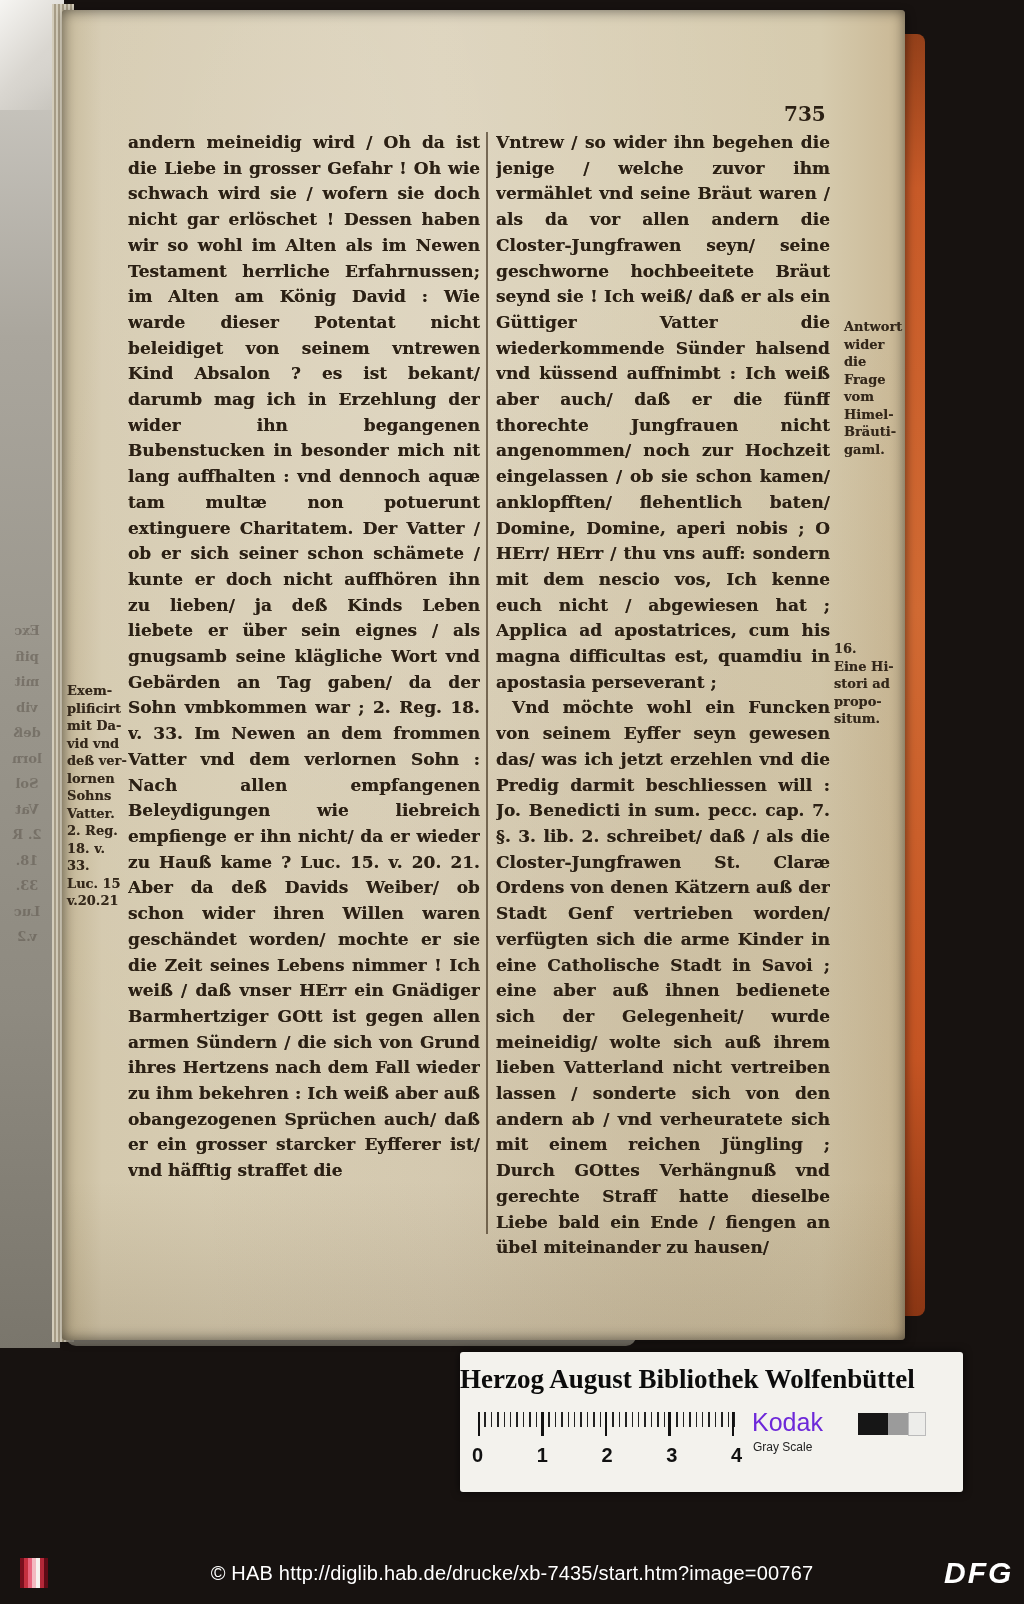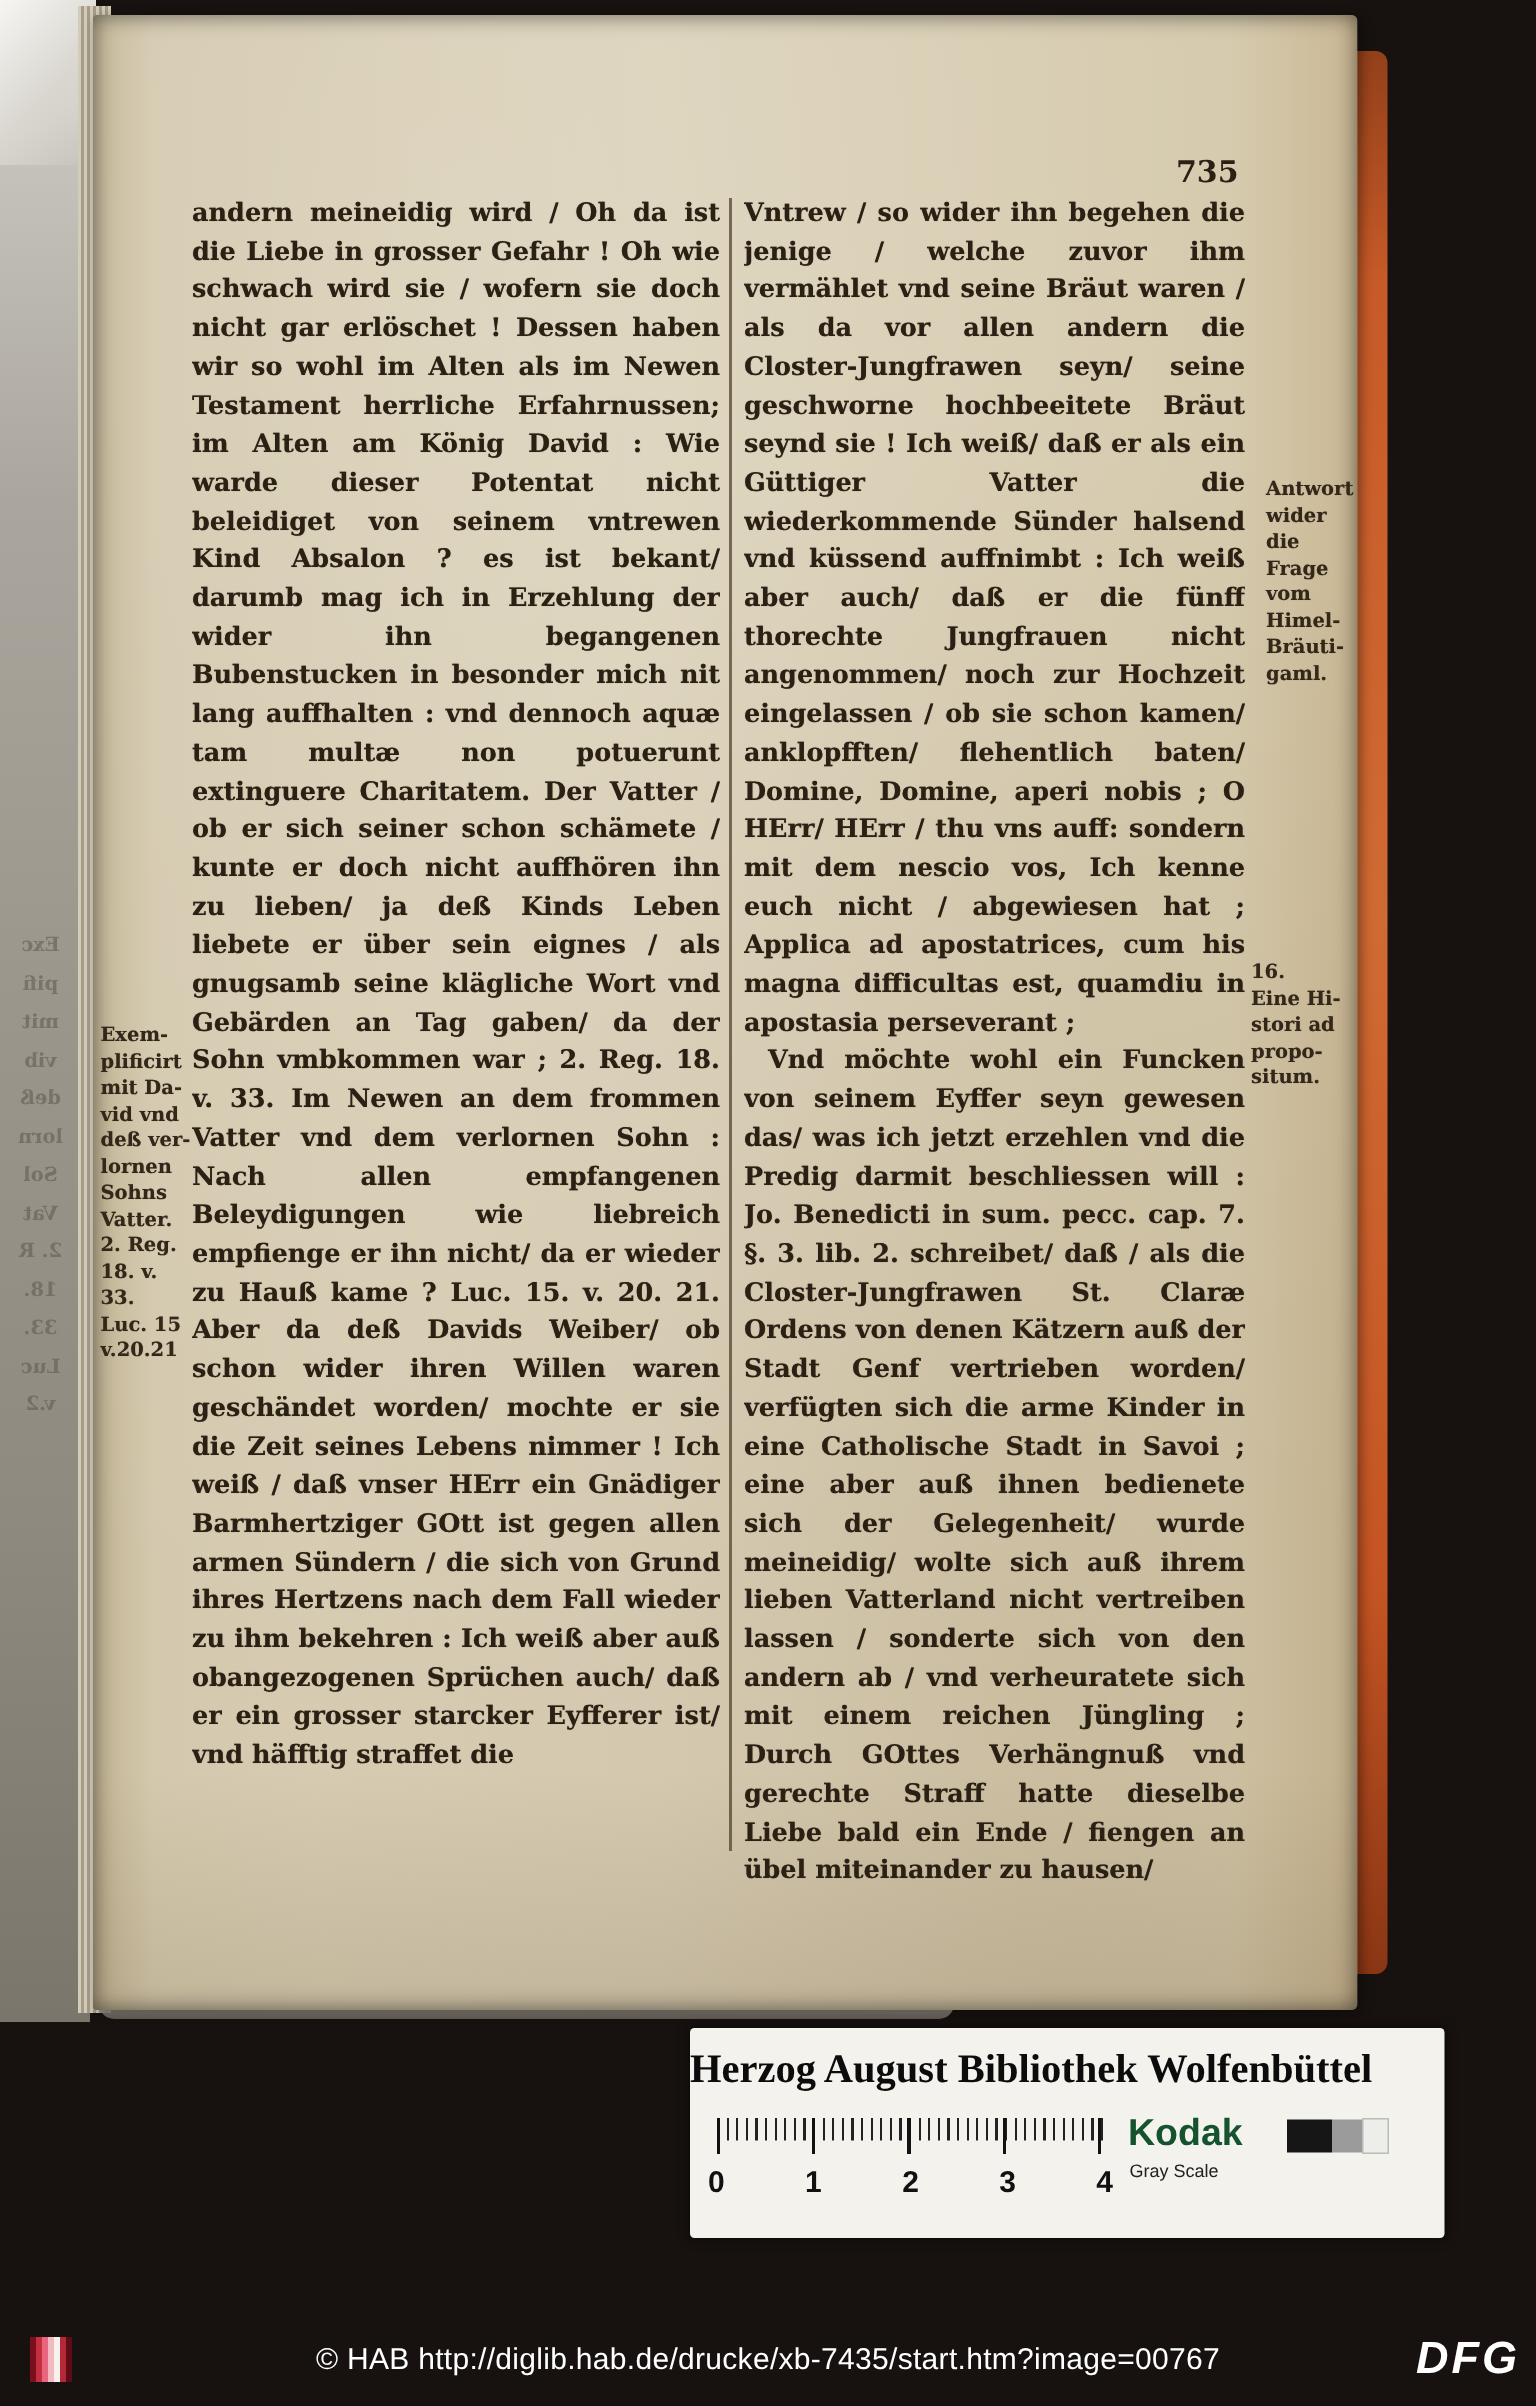--- a/index.html
+++ b/index.html
@@ -63,21 +63,21 @@
   .ruler{position:absolute;left:18px;top:60px;width:258px;height:24px;
       background-image:
         repeating-linear-gradient(90deg,#111 0 2px, transparent 2px 63.5px),
         repeating-linear-gradient(90deg,#222 0 1.5px, transparent 1.5px 6.4px);
       background-size:258px 24px,258px 15px;
       background-repeat:no-repeat,no-repeat;}
   .scale-numbers{position:absolute;left:12px;top:92px;width:270px;display:flex;
       justify-content:space-between;font-family:"Liberation Sans",sans-serif;
       font-weight:700;font-size:20px;color:#111;}
   .kodak{position:absolute;left:292px;top:56px;font-family:"Liberation Sans",sans-serif;
-      font-weight:700;font-size:25px;color:#14532d;}
+      font-weight:400;font-size:25px;color:#6d28d9;}
   .kodak-sub{position:absolute;left:293px;top:88px;font-family:"Liberation Sans",sans-serif;
       font-size:12px;color:#222;}
   .patches{position:absolute;left:398px;top:60px;display:flex;align-items:center;}
   .patch-dark{width:30px;height:22px;background:#161616;}
   .patch-mid{width:20px;height:22px;background:#9b9b9b;}
   .patch-light{width:16px;height:22px;background:#ededea;border:1px solid #bbb;}
 
   
   .color-bar{position:absolute;left:20px;top:1558px;width:28px;height:30px;
       background:linear-gradient(90deg,#7a0f1d 0 14%,#c4303f 14% 28%,#e8657d 28% 42%,

